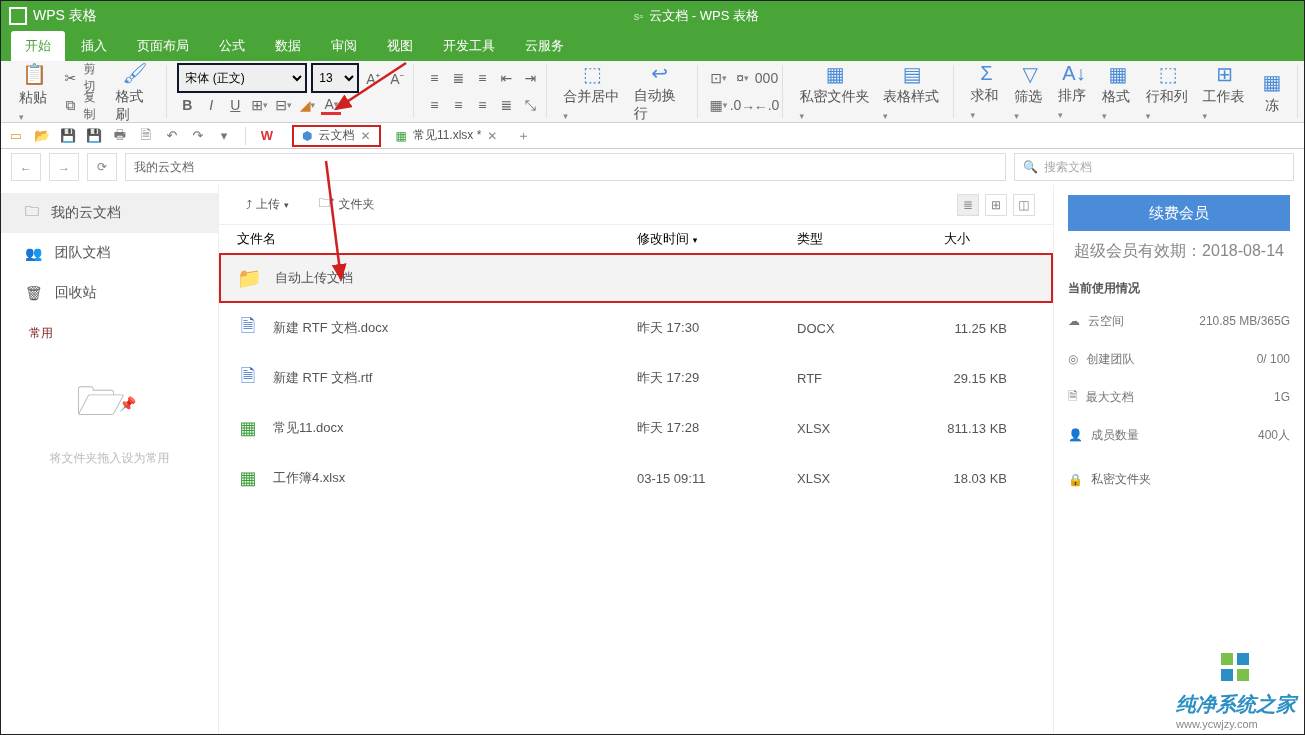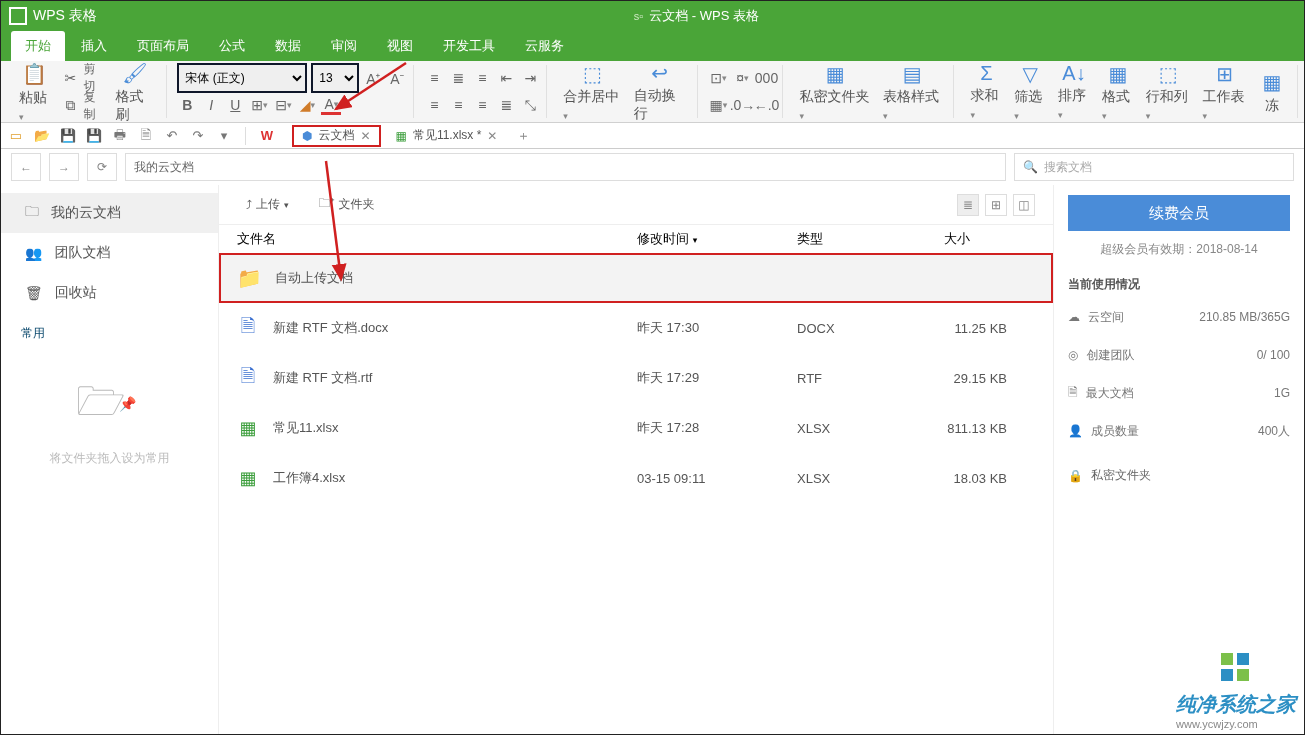--- a/index.html
+++ b/index.html
@@ -25,21 +25,21 @@
   .dtab.active { border:2px solid #d02020; background:#fff;}
   .dtab .close { color:#888; font-size:12px;}
   .navrow { height:36px; display:flex; align-items:center; padding:4px 10px; gap:8px;}
   .navbtn { width:30px; height:28px; border:1px solid #ddd; background:#fff; display:flex; align-items:center; justify-content:center; color:#888; cursor:pointer;}
   .pathbox { flex:1; height:28px; border:1px solid #ddd; display:flex; align-items:center; padding:0 8px; color:#666;}
   .searchbox { width:280px; height:28px; border:1px solid #ddd; display:flex; align-items:center; padding:0 8px; color:#aaa; gap:6px;}
   .content { display:flex; height: calc(735px - 30px - 30px - 62px - 26px - 36px); }
   .sidebar { width:218px; border-right:1px solid #eee; padding:8px 0; display:flex; flex-direction:column;}
   .sitem { height:40px; display:flex; align-items:center; padding:0 24px; gap:12px; cursor:pointer; color:#555; font-size:14px;}
   .sitem.active { background:#f0f0f0;}
-  .sidebar .label-sec { padding:12px 20px; color:#0c4a6e;}
+  .sidebar .label-sec { padding:12px 28px; color:#7f1d1d;}
   .dropzone { margin-top:18px; display:flex; flex-direction:column; align-items:center; color:#bbb; gap:10px;}
   .dropzone .dzicon { font-size:40px;}
   .main { flex:1; display:flex; flex-direction:column; border-right:1px solid #eee;}
   .toolbar2 { height:40px; display:flex; align-items:center; padding:0 18px; gap:12px; border-bottom:1px solid #eee;}
   .tbtn { display:flex; align-items:center; gap:4px; padding:4px 8px; border:1px solid transparent; cursor:pointer; color:#555;}
   .spacer { flex:1;}
   .viewbtns { display:flex; gap:6px;}
   .viewbtn { width:22px; height:22px; border:1px solid #ddd; display:flex; align-items:center; justify-content:center; cursor:pointer; color:#888;}
   .colhdr { height:28px; display:flex; align-items:center; padding:0 18px; color:#000000; font-size:13px;}
   .colhdr .c-name{ width:400px;}
@@ -48,21 +48,21 @@
   .colhdr .c-size{ width:100px; text-align:center;}
   .frow { height:50px; display:flex; align-items:center; padding:0 18px; color:#555; font-size:13px;}
   .frow.highlight { background:#f3f3f3; border:2px solid #d02020;}
   .frow .c-name{ width:400px; display:flex; align-items:center; gap:14px;}
   .frow .c-time{ width:160px;}
   .frow .c-type{ width:110px;}
   .frow .c-size{ width:100px; text-align:right;}
   .ficon { width:22px; height:22px; display:flex; align-items:center; justify-content:center;}
   .rightpanel { width:250px; padding:10px 14px; display:flex; flex-direction:column; gap:10px;}
   .renew-btn { height:36px; background:#4a8cd8; color:#fff; display:flex; align-items:center; justify-content:center; font-size:15px; cursor:pointer;}
-  .expire { text-align:center; color:#888; font-size:12px;}
+  .expire { text-align:center; color:#888; font-size:16px;}
   .sectitle { font-weight:bold; color:#555; margin-top:8px;}
   .statrow { display:flex; align-items:center; justify-content:space-between; height:28px; color:#777;}
   .statrow .left { display:flex; align-items:center; gap:8px;}
   .rightpanel .private { display:flex; align-items:center; gap:8px; margin-top:12px; color:#666;}
   svg { display:block;}
   .arrow-line { position:absolute; pointer-events:none;}
   .watermark { position:absolute; right:8px; bottom:4px; display:flex; align-items:center; gap:6px; font-family:"SimHei", sans-serif;flex-direction:column;}
   .watermark .wtxt { color:#2c8fc4; font-size:20px; font-weight:bold; font-style:italic;}
   .watermark .wurl { color:#888; font-size:11px;}
   .dd::after{content:" ▾"; font-size:9px; color:#888;}
@@ -339,21 +339,21 @@
           </div>
           <div class="c-time">昨天 17:29</div>
           <div class="c-type">RTF</div>
           <div class="c-size">29.15 KB</div>
         </div>
         <div class="frow">
           <div class="c-name">
             <span class="ficon">
               <span style="color:#3a9d3a;font-size:18px;">▦</span>
             </span>
-            <span>常见11.xlsx</span>
+            <span>常见11.docx</span>
           </div>
           <div class="c-time">昨天 17:28</div>
           <div class="c-type">XLSX</div>
           <div class="c-size">811.13 KB</div>
         </div>
         <div class="frow">
           <div class="c-name">
             <span class="ficon">
               <span style="color:#3a9d3a;font-size:18px;">▦</span>
             </span>

